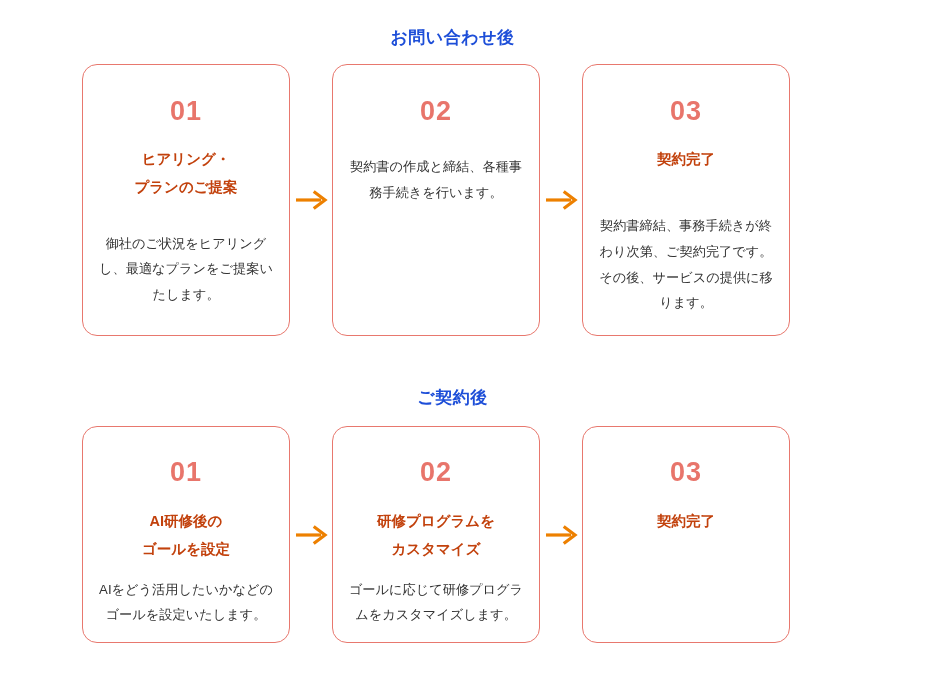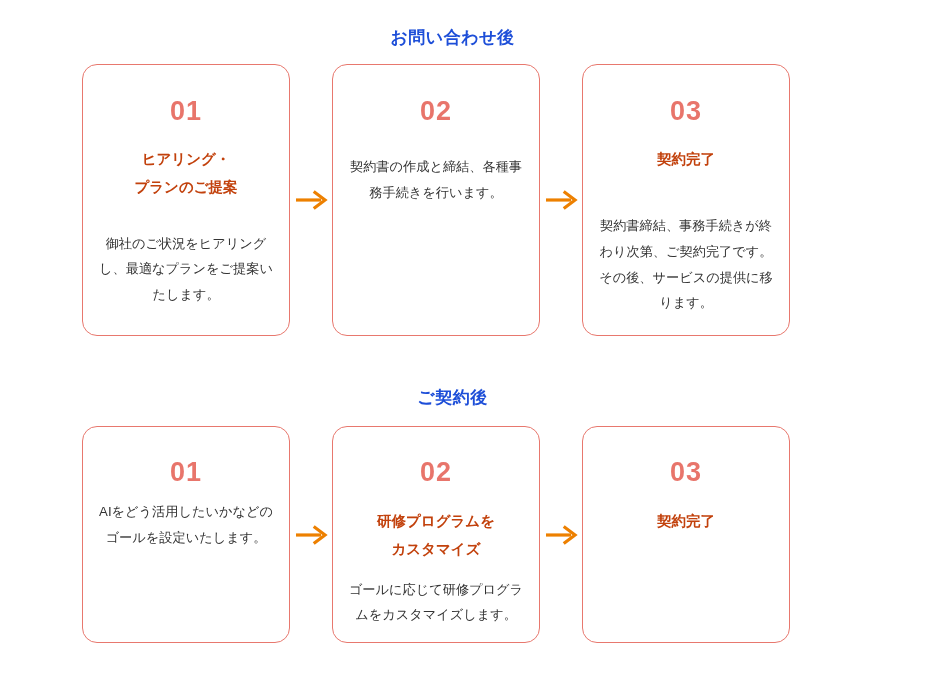--- a/index.html
+++ b/index.html
@@ -157,20 +157,24 @@
     </div>
 
   </div>
 
   <div class="section-title s2">ご契約後</div>
 
   <div class="row row2">
 
     <div class="card c1">
       <div class="card-number">01</div>
+      <div class="card-title">
+        <span>AI研修後の</span><br>
+        <span>ゴールを設定</span>
+      </div>
       <div class="card-body">AIをどう活用したいかなどのゴールを設定いたします。</div>
     </div>
 
     <div class="arrow a1">
       <svg viewBox="0 0 32 24" aria-hidden="true">
         <path d="M0 12 H25" stroke="currentColor" stroke-width="3.2" fill="none"></path>
         <path d="M19 4.5 L29 12 L19 19.5" stroke="currentColor" stroke-width="3.2" fill="none" stroke-linecap="square" stroke-linejoin="miter"></path>
       </svg>
     </div>
 

